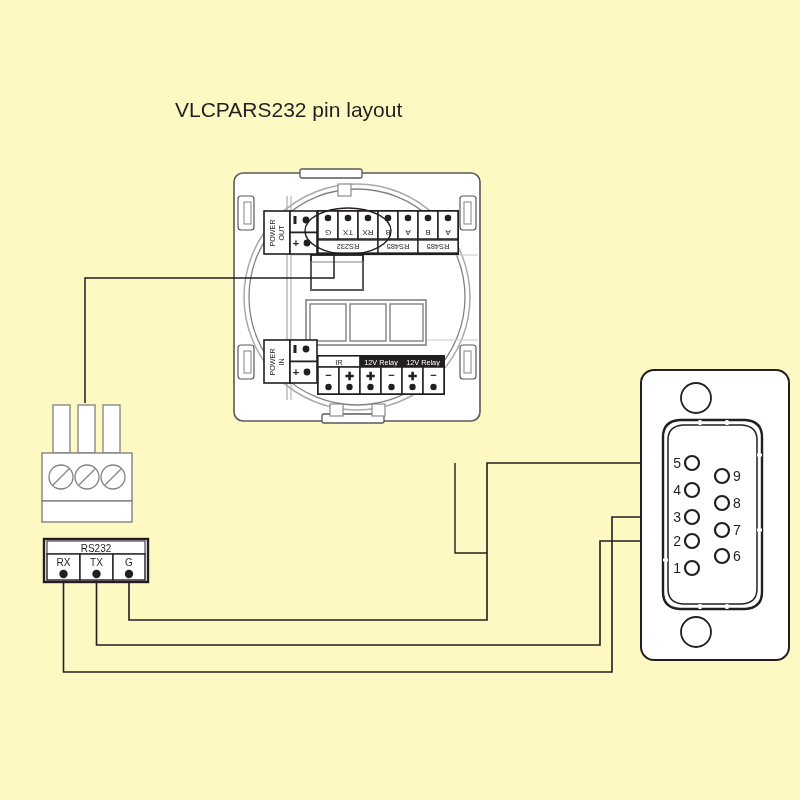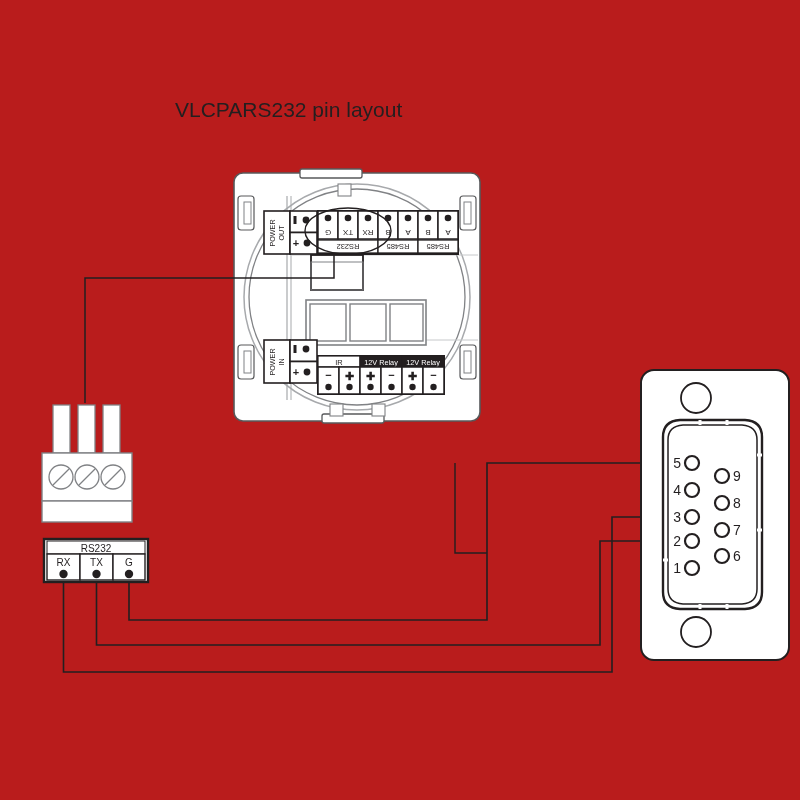--- a/index.html
+++ b/index.html
@@ -11,21 +11,21 @@
   body {
     width: 800px;
     height: 800px;
     font-family: "Liberation Sans", sans-serif;
     overflow: hidden;
   }
   #canvas {
     position: relative;
     width: 800px;
     height: 800px;
-    background: #b91c1c;
+    background: #fef9c3;
   }
   #diagram-svg {
     position: absolute;
     left: 0;
     top: 0;
     width: 800px;
     height: 800px;
   }
   .ttl {
     font-family: "Liberation Sans", sans-serif;

